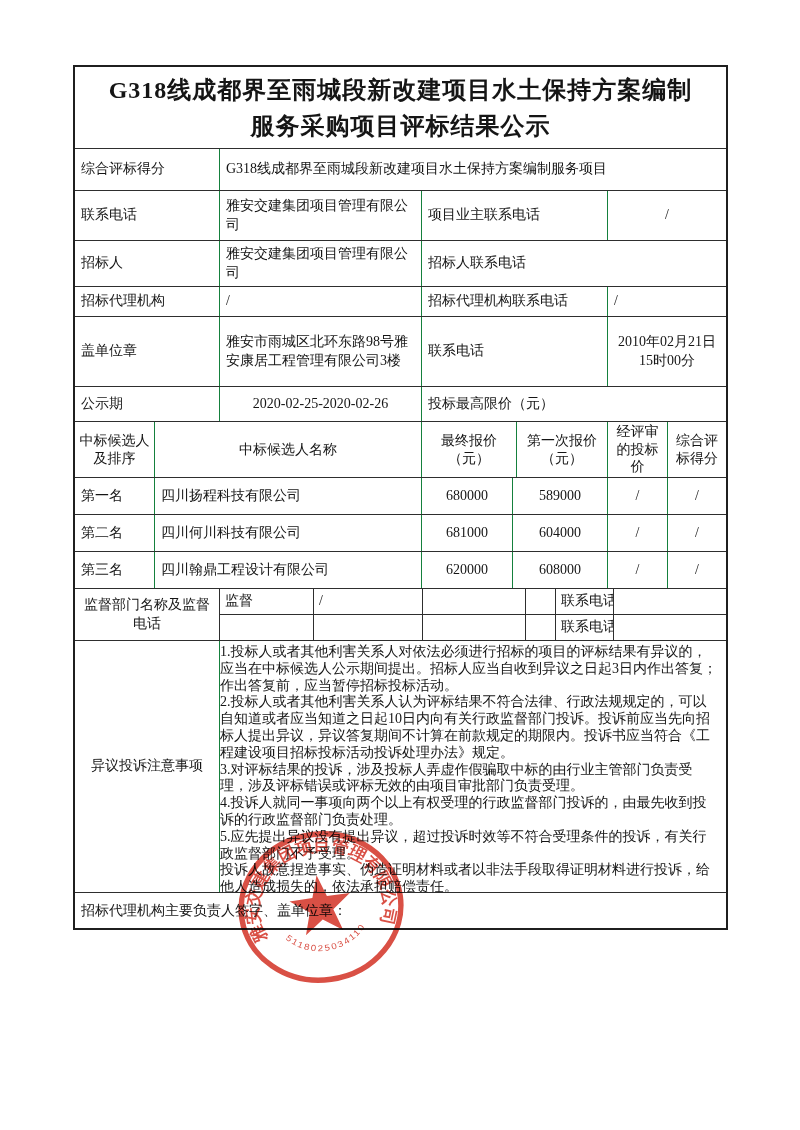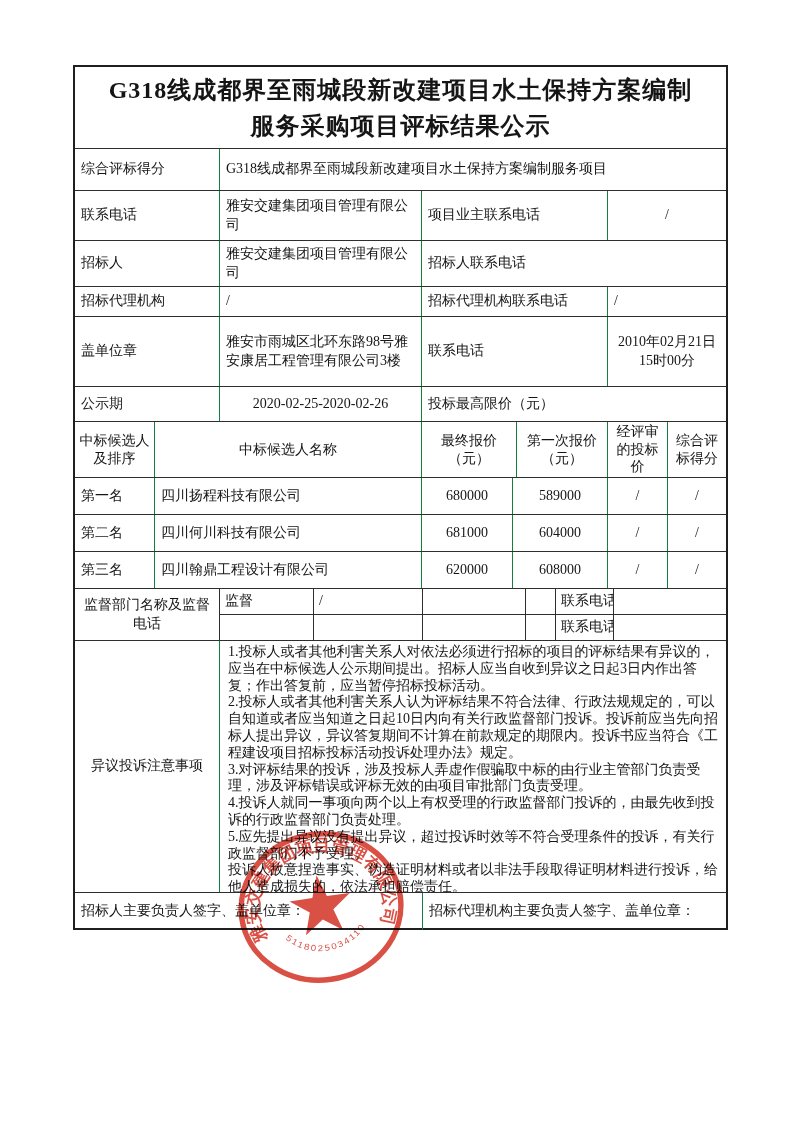--- a/index.html
+++ b/index.html
@@ -43,21 +43,21 @@
   }
   .hdr{font-size:14px;line-height:1.25;padding:2px 4px;}
   .nowrap{white-space:nowrap;}
   .sup-right{flex:1 1 auto;display:flex;flex-direction:column;border-left:1px solid #2e2e2e;}
   .sub-row{flex:1;display:flex;box-sizing:border-box;}
   .sub-row + .sub-row{border-top:1px solid #2e2e2e;}
   .sub-row .cell{padding:1px 5px;}
   .sub-row .cell + .cell{border-left:1px solid #2e2e2e;}
   .notice-body{
     flex:1 1 auto;display:block;align-items:flex-start;
-    padding:3px 8px 0 8px;font-size:14px;line-height:16.8px;
+    padding:3px 8px 0 0;font-size:14px;line-height:16.8px;
   }
   .notice-body p{margin:0;}
   .stamp{
     position:absolute;left:228px;top:806px;width:186px;height:202px;
     transform:rotate(-8deg);mix-blend-mode:multiply;opacity:0.88;
     pointer-events:none;
   }
 </style>
 </head>
 <body>
@@ -172,21 +172,20 @@
         <p>1.投标人或者其他利害关系人对依法必须进行招标的项目的评标结果有异议的，应当在中标候选人公示期间提出。招标人应当自收到异议之日起3日内作出答复；作出答复前，应当暂停招标投标活动。</p>
         <p>2.投标人或者其他利害关系人认为评标结果不符合法律、行政法规规定的，可以自知道或者应当知道之日起10日内向有关行政监督部门投诉。投诉前应当先向招标人提出异议，异议答复期间不计算在前款规定的期限内。投诉书应当符合《工程建设项目招标投标活动投诉处理办法》规定。</p>
         <p>3.对评标结果的投诉，涉及投标人弄虚作假骗取中标的由行业主管部门负责受理，涉及评标错误或评标无效的由项目审批部门负责受理。</p>
         <p>4.投诉人就同一事项向两个以上有权受理的行政监督部门投诉的，由最先收到投诉的行政监督部门负责处理。</p>
         <p>5.应先提出异议没有提出异议，超过投诉时效等不符合受理条件的投诉，有关行政监督部门不予受理。</p>
         <p>投诉人故意捏造事实、伪造证明材料或者以非法手段取得证明材料进行投诉，给他人造成损失的，依法承担赔偿责任。</p>
       </div>
     </div>
 
     <div class="row h38">
-      <div class="cell w347">招标人主要负责人签字、盖单位章：</div>
       <div class="cell grow">招标代理机构主要负责人签字、盖单位章：</div>
     </div>
 
   </div>
 
   <svg class="stamp" viewBox="0 0 186 202" xmlns="http://www.w3.org/2000/svg">
     <g fill="none" stroke="none">
       <ellipse cx="93" cy="101" rx="80" ry="73" stroke="#d4372b" stroke-width="5.5"></ellipse>
       <path id="sealArcTop" d="M 35.9,124.7 A 63,56 0 1 1 150.1,124.7" fill="none"></path>
       <path id="sealArcBottom" d="M 52,126.2 A 50,44 0 0 0 134,126.2" fill="none"></path>

